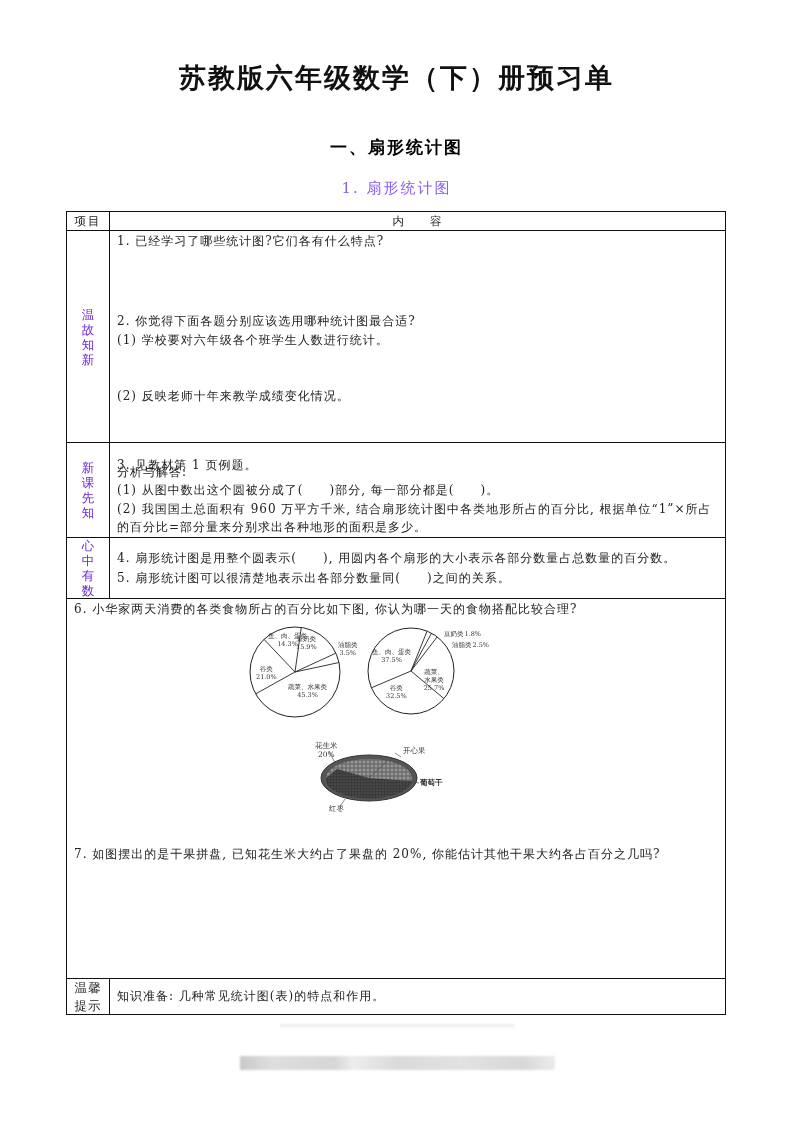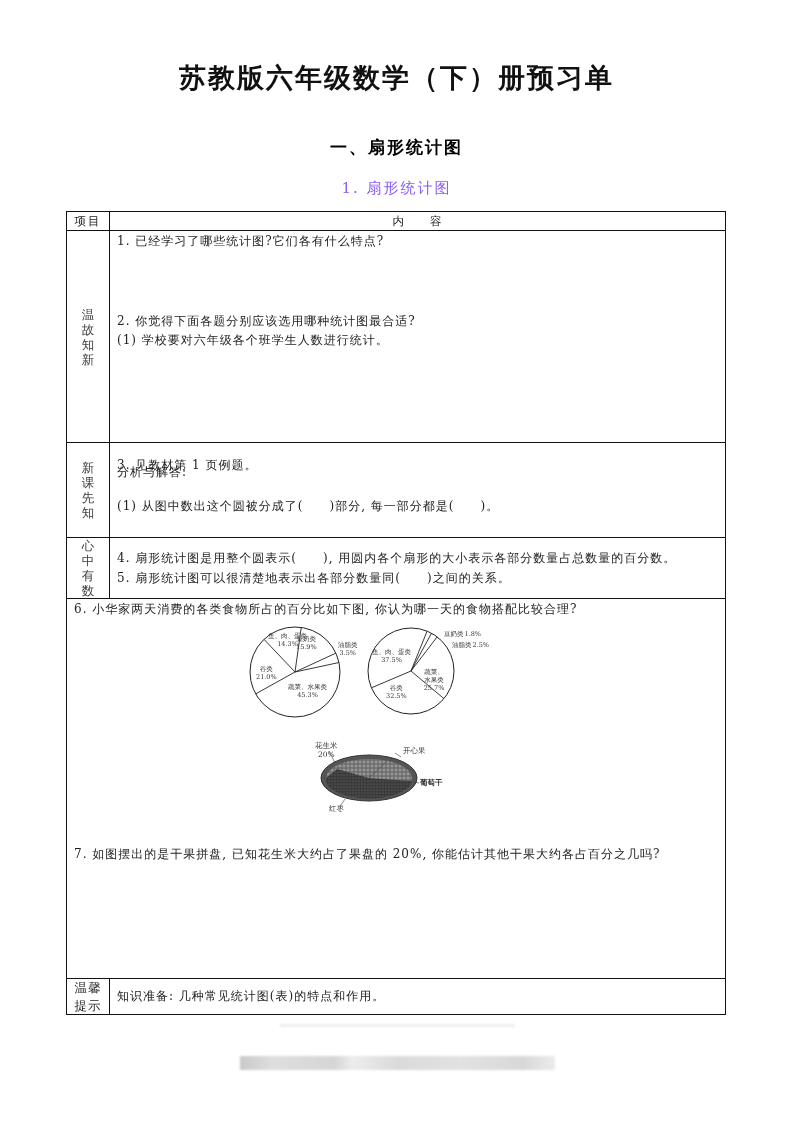--- a/index.html
+++ b/index.html
@@ -12,21 +12,21 @@
   .lesson { position: absolute; top: 179px; left: 0; width: 793px; text-align: center;
             font-size: 15px; letter-spacing: 2px; color: #8b5cf6; }
   .sheet { position: absolute; left: 66px; top: 211px; width: 660px; border: 1.5px solid #111;
            box-sizing: border-box; }
   .row { display: flex; border-top: 1.2px solid #111; box-sizing: border-box; }
   .row:first-child { border-top: none; }
   .col1 { width: 43px; border-right: 1.2px solid #111; display: flex; align-items: center;
           justify-content: center; box-sizing: border-box; flex-shrink: 0; }
   .col2 { flex: 1; position: relative; box-sizing: border-box; }
   .vlabel { width: 14px; font-size: 12.5px; line-height: 15px; word-break: break-all;
-            text-align: center; color: #404040; }
+            text-align: center; color: #6d28d9; }
   .vlabel2 { width: 28px; font-size: 12.5px; line-height: 18px; word-break: break-all;
              text-align: center; letter-spacing: 1px; color: #222; }
   .hdr { height: 18px; font-size: 11.5px; }
   .hdr .col1 { letter-spacing: 2px; }
   .hdr .col2 { display: flex; align-items: center; justify-content: center; letter-spacing: 1px; }
   .ln { position: absolute; left: 7px; right: 6px; font-size: 12px; line-height: 18.5px;
         letter-spacing: 1px; white-space: nowrap; color: #222; }
   .ln.wrap { white-space: normal; }
   .charts { position: absolute; left: 0; right: 0; top: 22px; height: 200px; }
   .pie-wrap { position: absolute; }
@@ -55,31 +55,33 @@
   </div>
 
   <div class="row" style="height:212px">
     <div class="col1">
       <div class="vlabel">温故知新</div>
     </div>
     <div class="col2">
       <div class="ln" style="top:1px">1. 已经学习了哪些统计图?它们各有什么特点?</div>
       <div class="ln" style="top:81px">2. 你觉得下面各题分别应该选用哪种统计图最合适?</div>
       <div class="ln" style="top:100px">(1) 学校要对六年级各个班学生人数进行统计。</div>
+      <div class="ln" style="top:156px">(2) 反映老师十年来教学成绩变化情况。</div>
     </div>
   </div>
 
   <div class="row" style="height:95px">
     <div class="col1">
       <div class="vlabel">新课先知</div>
     </div>
     <div class="col2">
       <div class="ln" style="top:13px">3. 见教材第 1 页例题。</div>
       <div class="ln" style="top:19.5px">分析与解答:</div>
-      <div class="ln" style="top:54px">(1) 从图中数出这个圆被分成了(　　)部分, 每一部分都是(　　)。</div>
+      <div class="ln" style="top:38px">(1) 从图中数出这个圆被分成了(　　)部分, 每一部分都是(　　)。</div>
+      <div class="ln wrap" style="top:56.5px">(2) 我国国土总面积有 960 万平方千米, 结合扇形统计图中各类地形所占的百分比, 根据单位“1”×所占的百分比=部分量来分别求出各种地形的面积是多少。</div>
     </div>
   </div>
 
   <div class="row" style="height:61px">
     <div class="col1">
       <div class="vlabel">心中有数</div>
     </div>
     <div class="col2">
       <div class="ln" style="top:11px">4. 扇形统计图是用整个圆表示(　　), 用圆内各个扇形的大小表示各部分数量占总数量的百分数。</div>
       <div class="ln" style="top:31px">5. 扇形统计图可以很清楚地表示出各部分数量同(　　)之间的关系。</div>

